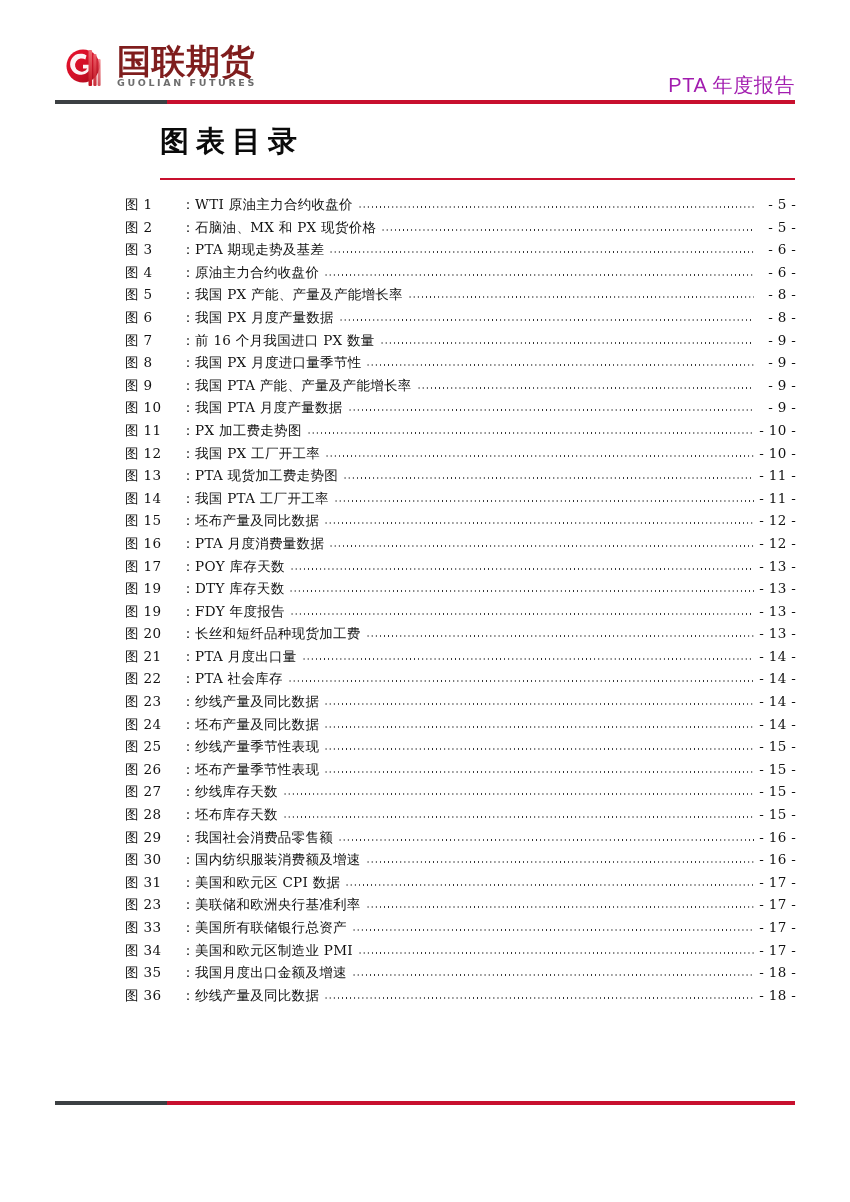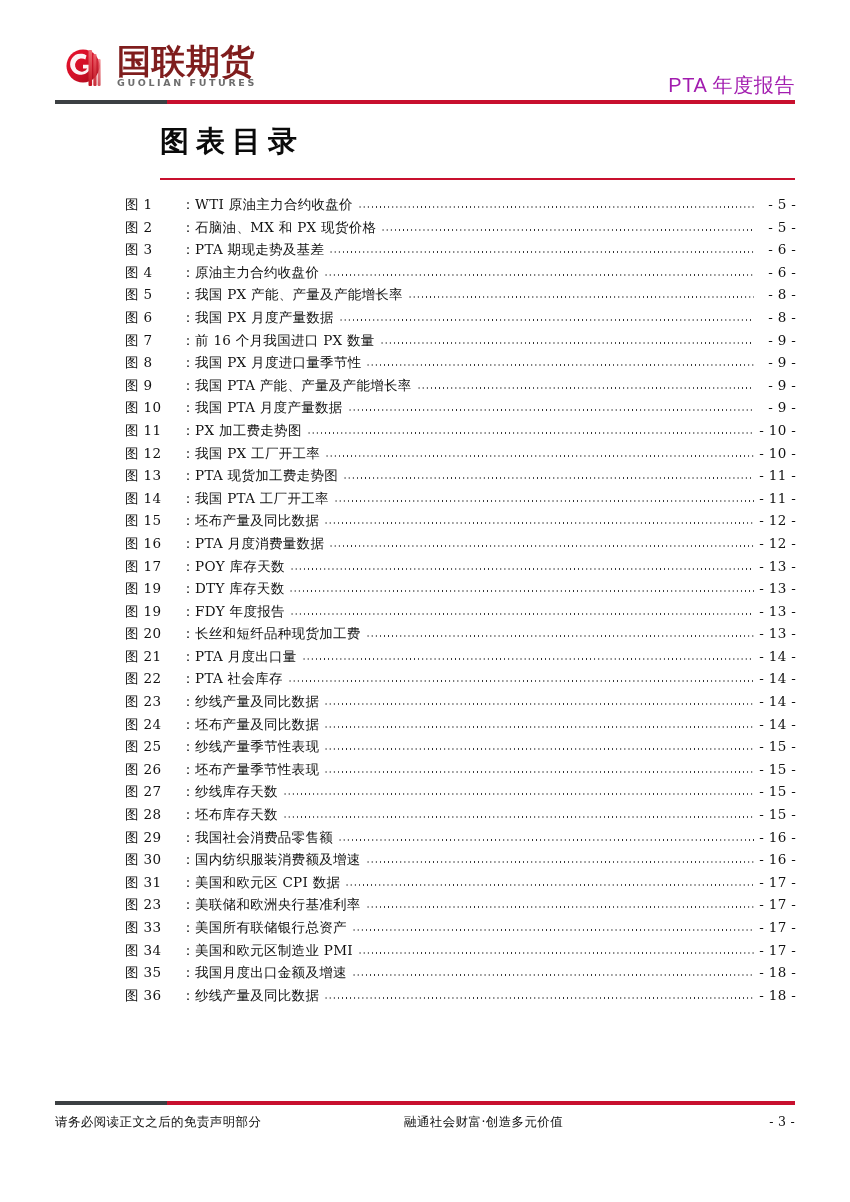--- a/index.html
+++ b/index.html
@@ -501,19 +501,14 @@
         <span class="toc-dots"></span>
         <span class="toc-page">- 18 -</span>
       </div>
     </div>
 
   <div class="rule footer-rule">
     <div class="seg-dark"></div>
     <div class="seg-red"></div>
   </div>
 
-  <div class="footer">
-    <div class="footer-left">请务必阅读正文之后的免责声明部分</div>
-    <div class="footer-center">融通社会财富·创造多元价值</div>
-    <div class="footer-right">- 3 -</div>
-  </div>
 
 </div>
 
 </body></html>

